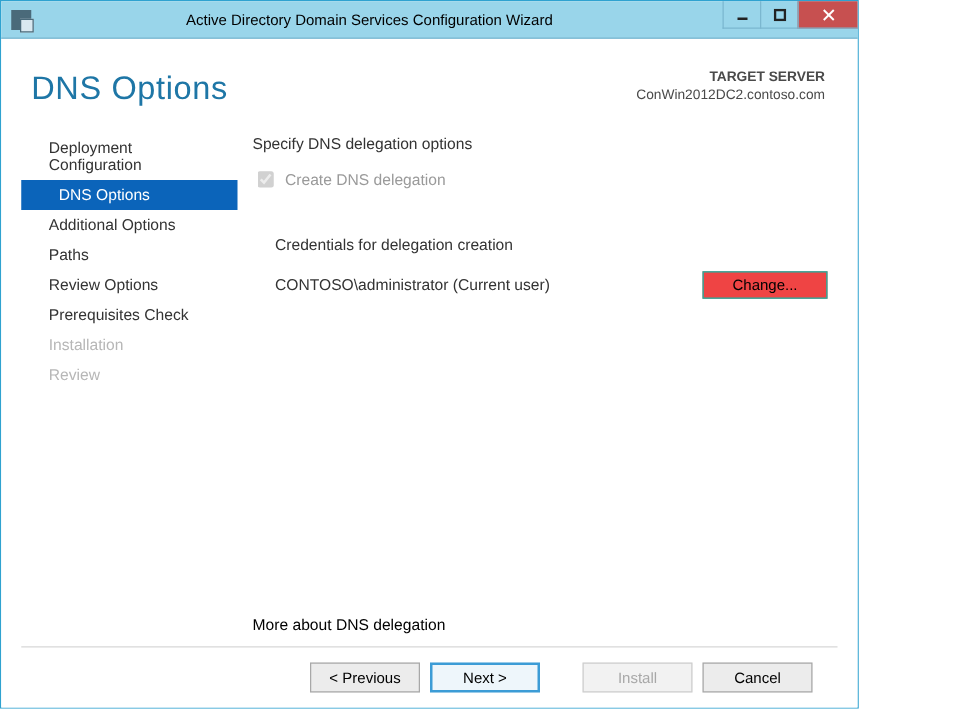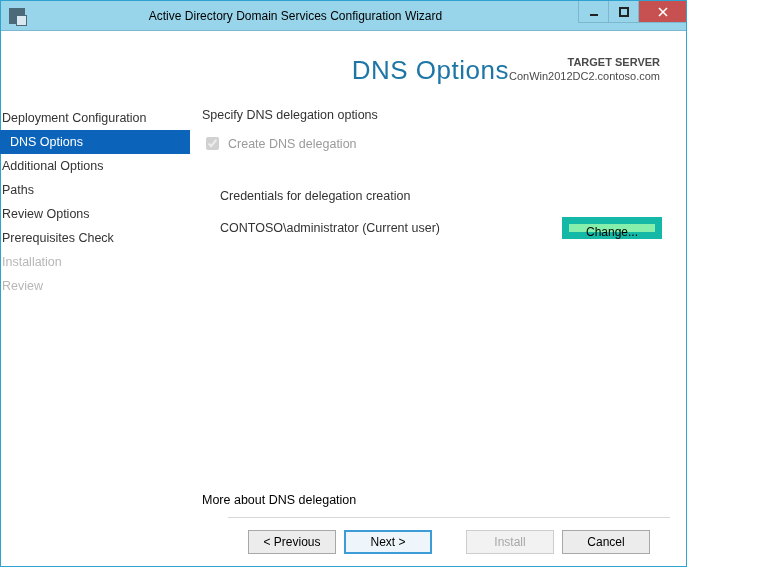--- a/index.html
+++ b/index.html
@@ -68,21 +68,20 @@
     background: #99d5ea;
   }
   .win-btn.close { background: #c75050; color: #fff; width: 48px; }
   .win-btn svg { width: 10px; height: 10px; }
   .content {
     flex: 1;
     padding: 10px 16px 0 16px;
     display: flex;
     flex-direction: column;
     background: #fff;
-    align-items: flex-end;
   }
   .header-row {
     display: flex;
     justify-content: space-between;
     align-items: flex-start;
     padding: 14px 10px 18px 8px;
   }
   .page-title {
     font-size: 26px;
     font-weight: 300;
@@ -139,22 +138,22 @@
     display: flex;
     align-items: center;
     margin-left: 18px;
     gap: 12px;
   }
   .cred-user { flex: 0 0 auto; width: 330px; }
   .change-btn {
     width: 100px;
     height: 22px;
     font-size: 12px;
-    background: #86efac;
-    border: 7px solid #14b8a6;
+    background: #ef4444;
+    border: 1px solid #14b8a6;
     cursor: pointer;
     margin-left: auto;
   }
   .spacer { flex: 1; }
   .more-link {
     color: #000000;
     font-size: 12.5px;
     margin: 0 0 10px 0;
   }
   .footer {

